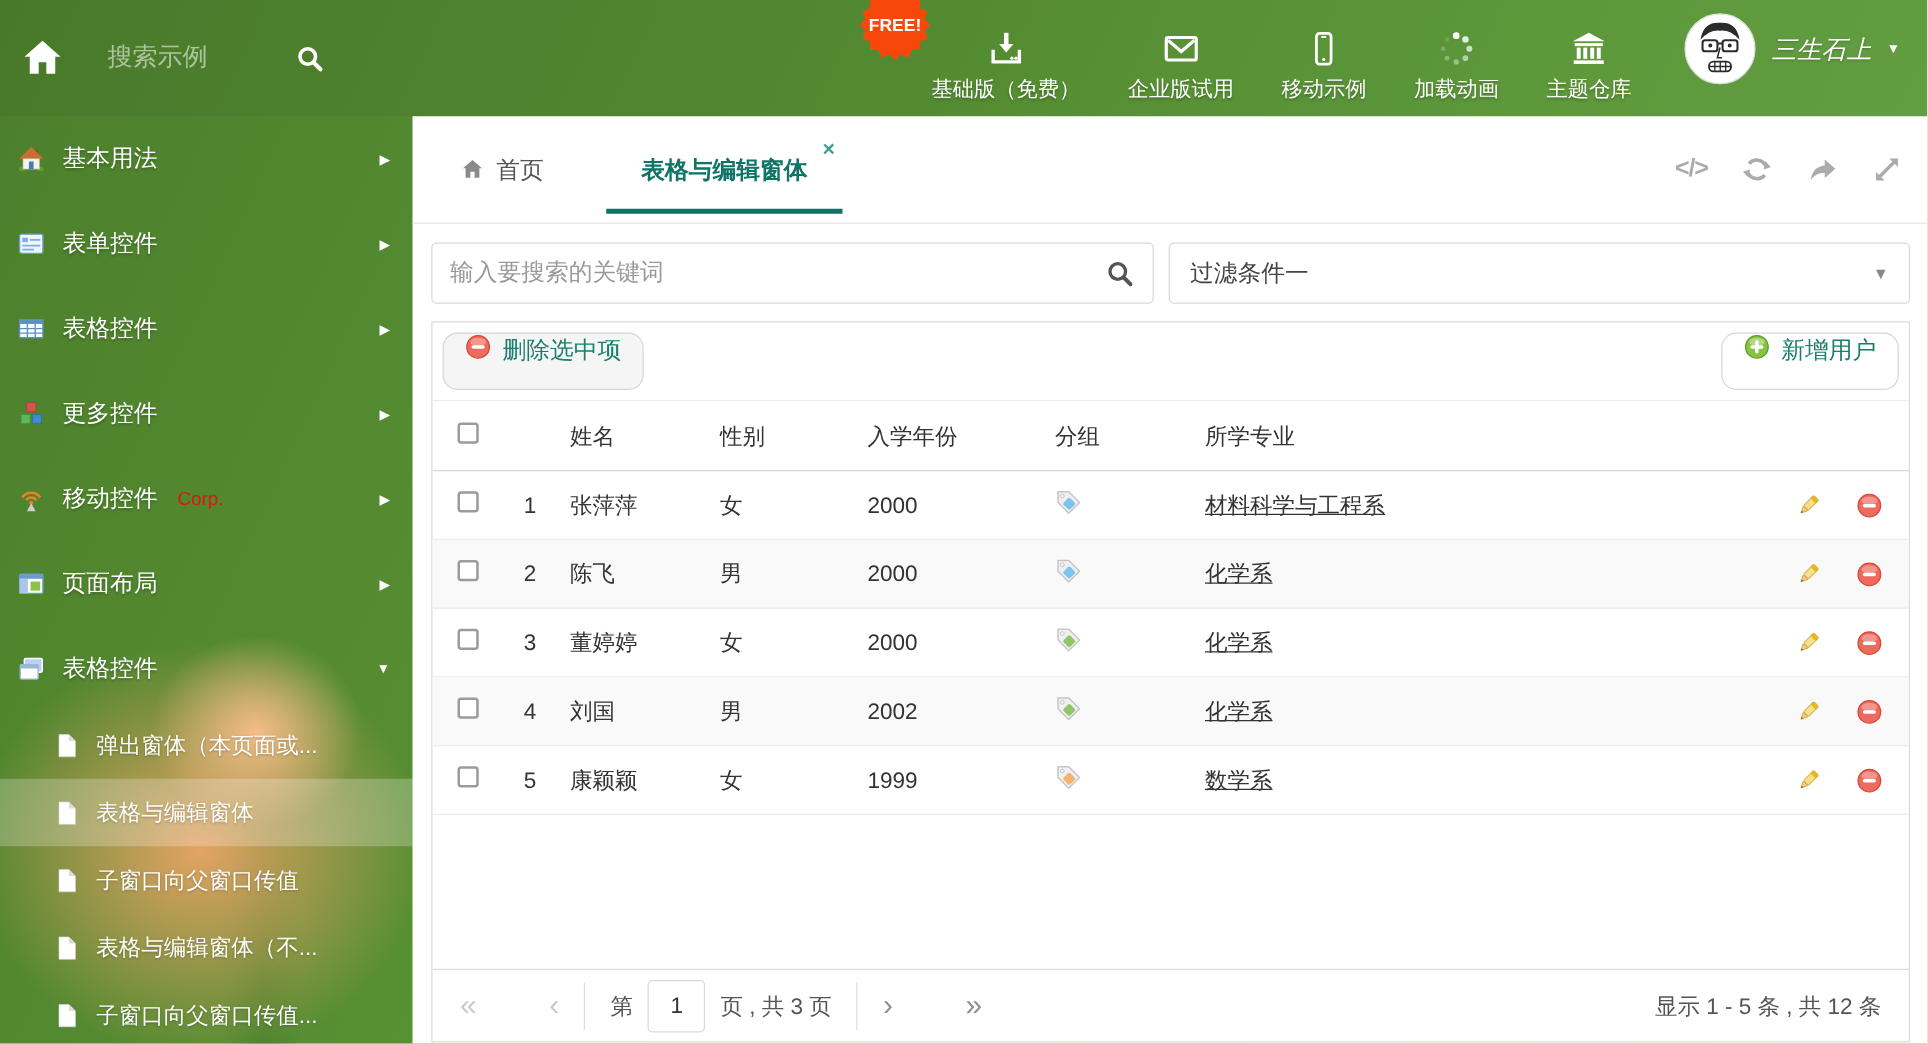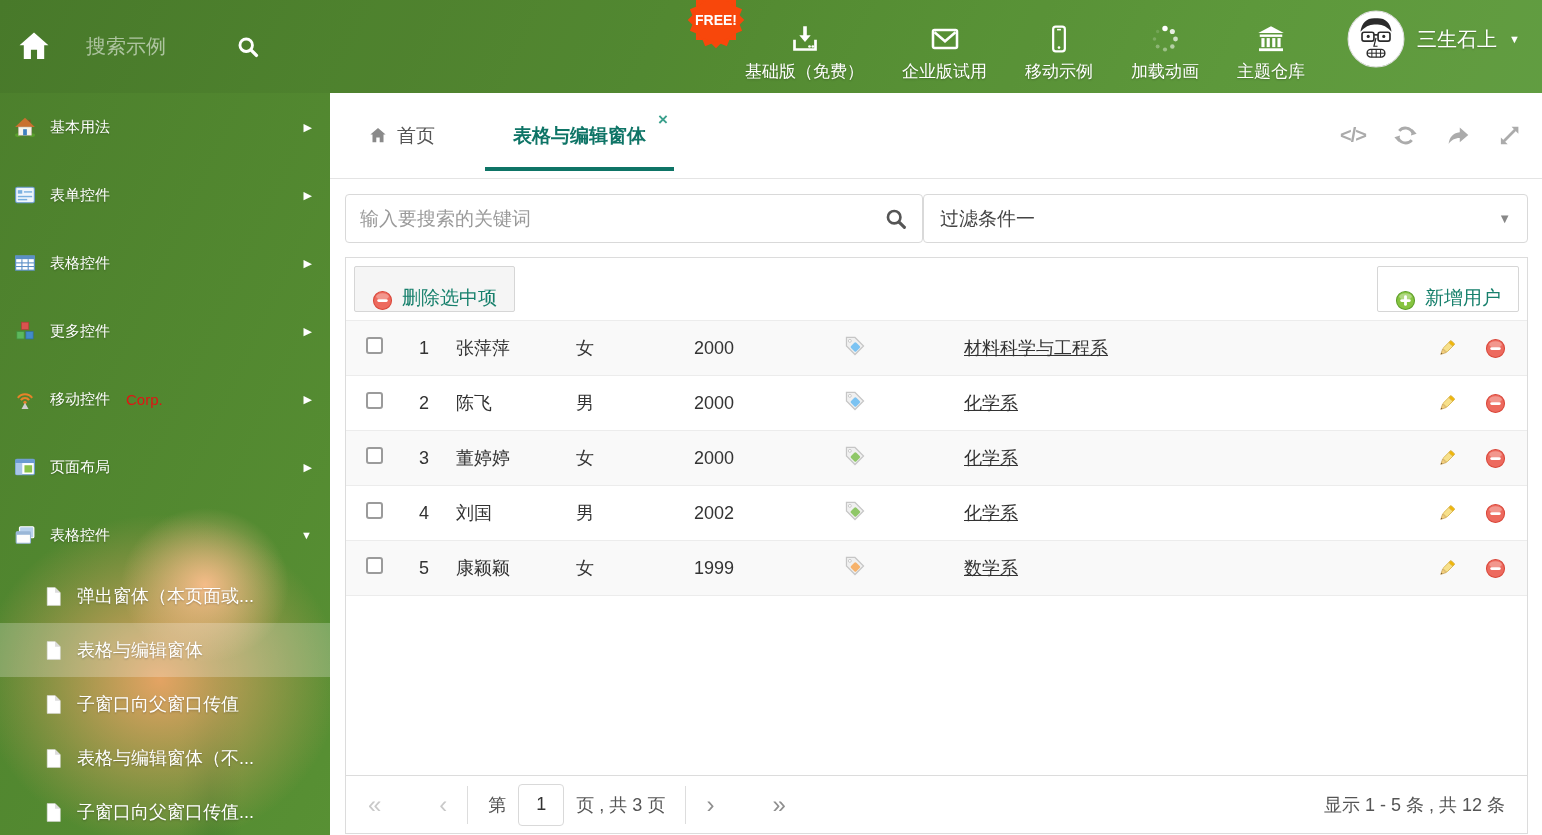--- a/index.html
+++ b/index.html
@@ -22,50 +22,50 @@
   .burst { position:absolute; left:1px; top:2px; width:56px; height:56px; }
   .burst i { position:absolute; left:8px; top:8px; width:40px; height:40px; background:#f8470b; }
   .burst i:nth-child(1){transform:rotate(0deg);} .burst i:nth-child(2){transform:rotate(22.5deg);}
   .burst i:nth-child(3){transform:rotate(45deg);} .burst i:nth-child(4){transform:rotate(67.5deg);}
   .burst .core { position:absolute; left:6px; top:6px; width:44px; height:44px; border-radius:50%; background:#f8470b; display:flex; align-items:center; justify-content:center; color:#fff; font-size:14px; font-weight:bold; }
   .hnav { margin-left:auto; display:flex; align-items:flex-start; gap:38px; margin-right:22px; }
   .hnav .nitem { display:flex; flex-direction:column; align-items:center; gap:6px; color:#fff; cursor:pointer; padding-top:12px; }
   .hnav .nitem .nico { height:32px; display:flex; align-items:flex-end; }
   .hnav .nitem .nlab { font-size:17px; text-shadow:0 1px 2px rgba(0,0,0,.25); white-space:nowrap; }
   .user { display:flex; align-items:center; gap:12px; margin-left:4px; }
-  .user .uname { color:#fff; font-size:20px; text-shadow:0 1px 2px rgba(0,0,0,.25); }
+  .user .uname { color:#fff; font-size:20px; text-shadow:0 1px 2px rgba(0,0,0,.25);font-style:italic; }
   .user .caret { color:#fff; font-size:11px; }
   
   .side { position:absolute; left:0; top:93px; width:330px; bottom:0; }
   .sitem { height:68px; display:flex; align-items:center; padding:0 18px 0 14px; gap:14px; cursor:pointer; }
-  .sitem .slab { color:#fff; font-size:15px; text-shadow:0 1px 2px rgba(0,0,0,.25); }
+  .sitem .slab { color:#fff; font-size:19px; text-shadow:0 1px 2px rgba(0,0,0,.25); }
   .sitem .corp { color:#e01414; font-size:15px; margin-left:2px; }
   .sitem .chev { margin-left:auto; color:#fff; font-size:11px; }
   .sub { height:54px; display:flex; align-items:center; padding-left:44px; gap:14px; cursor:pointer; }
   .sub .slab { color:#fff; font-size:18px; text-shadow:0 1px 2px rgba(0,0,0,.25); }
   .sub.sel { background:rgba(255,255,255,.24); }
   
   .main { position:absolute; left:330px; top:93px; right:0; bottom:0; background:#fff; }
   .tabbar { height:86px; border-bottom:1px solid #e4e4e4; display:flex; align-items:center; padding-left:16px; }
   .tab-home { display:flex; align-items:center; gap:9px; color:#555; font-size:19px; padding:0 22px; cursor:pointer; }
   .tab-act { position:relative; height:70px; display:flex; align-items:center; margin-left:28px; padding:0 28px; color:#0e7466; font-size:19px; font-weight:bold; cursor:pointer; }
   .tab-act::after { content:""; position:absolute; left:0; right:0; bottom:0; height:4px; background:#0e7466; }
   .tab-act .x { position:absolute; top:10px; right:6px; color:#3aa08c; font-size:17px; font-weight:bold; line-height:1; cursor:pointer; }
   .tabtools { margin-left:auto; margin-right:20px; display:flex; align-items:center; gap:27px; color:#ababab; }
   .tabtools .code { font-size:20px; font-weight:bold; letter-spacing:-1px; cursor:pointer; }
-  .toolrow { display:flex; margin:15px 14px 0 15px; }
+  .toolrow { display:flex; gap:12px; margin:15px 14px 0 15px; }
   .sbox { width:578px; height:49px; border:1px solid #d9d9d9; border-radius:4px; display:flex; align-items:center; padding:0 14px; }
   .sbox input { flex:1; border:none; outline:none; font-size:19px; color:#333; }
   .sbox input::placeholder { color:#9a9a9a; }
   .fbox { flex:1; height:49px; border:1px solid #d9d9d9; border-radius:4px; display:flex; align-items:center; padding:0 16px; cursor:pointer; }
   .fbox .fval { font-size:19px; color:#444; }
   .fbox .caret { margin-left:auto; color:#888; font-size:13px; }
   .panel { margin:14px 14px 0 15px; border:1px solid #dcdcdc; height:577px; display:flex; flex-direction:column; }
   .btnrow { display:flex; align-items:center; padding:8px 8px; border-bottom:1px solid #ececec; }
-  .btn { display:flex; align-items:flex-end; gap:9px; height:46px; border:1px solid #d6d6d6; border-radius:2px; font-size:19px; color:#17806c; cursor:pointer; background:#fff; padding:0 17px; }
+  .btn { display:flex; align-items:flex-start; gap:9px; height:46px; border:1px solid #d6d6d6; border-radius:12px; font-size:19px; color:#17806c; cursor:pointer; background:#fff; padding:0 17px; }
   .btn.del { background:#f5f5f5; }
   .grid { display:grid; grid-template-columns:45px 45px 120px 118px 150px 120px 1fr 118px; align-items:center; padding-left:15px; }
   .thead { height:56px; border-bottom:1px solid #d9d9d9; font-size:18px; color:#333; }
   .tr { height:55px; border-bottom:1px solid #ececec; font-size:18px; color:#333; }
   .tr:nth-child(even) { background:#f9f9f9; }
   .td, .th { padding-left:5px; }
   .c-num { text-align:right; padding-right:22px; }
   .cb { display:inline-block; width:17px; height:17px; border:2px solid #9b9b9b; border-radius:3px; background:#fff; cursor:pointer; }
   .c-major a { color:#333; text-decoration:underline; cursor:pointer;margin-top:31px; }
   .c-act { display:flex; justify-content:center; gap:28px; align-items:center; }
@@ -367,20 +367,30 @@
           <svg width="21" height="21" viewBox="0 0 20 20">
             <circle cx="10" cy="10" r="8.6" fill="#86c440" stroke="#5d9e2a"></circle>
             <ellipse cx="10" cy="6.2" rx="6" ry="3" fill="#fff" opacity=".35"></ellipse>
             <rect x="5" y="8.7" width="10" height="2.7" rx="1.3" fill="#fff"></rect>
             <rect x="8.65" y="5" width="2.7" height="10" rx="1.3" fill="#fff"></rect>
           </svg>
           <span>新增用户</span>
         </button>
       </div>
 
+      <div class="grid thead">
+        <div class="th"><span class="cb"></span></div>
+        <div class="th"></div>
+        <div class="th">姓名</div>
+        <div class="th">性别</div>
+        <div class="th">入学年份</div>
+        <div class="th">分组</div>
+        <div class="th">所学专业</div>
+        <div class="th"></div>
+      </div>
 
       <div class="grid tr">
         <div class="td"><span class="cb"></span></div>
         <div class="td c-num">1</div>
         <div class="td">张萍萍</div>
         <div class="td">女</div>
         <div class="td">2000</div>
         <div class="td">
           <svg width="22" height="22" viewBox="0 0 18 18">
             <path d="M2 2 L9 2 L16 9 L9 16 L2 9 Z" fill="#f0f0f0" stroke="#c6c6c6"></path>

